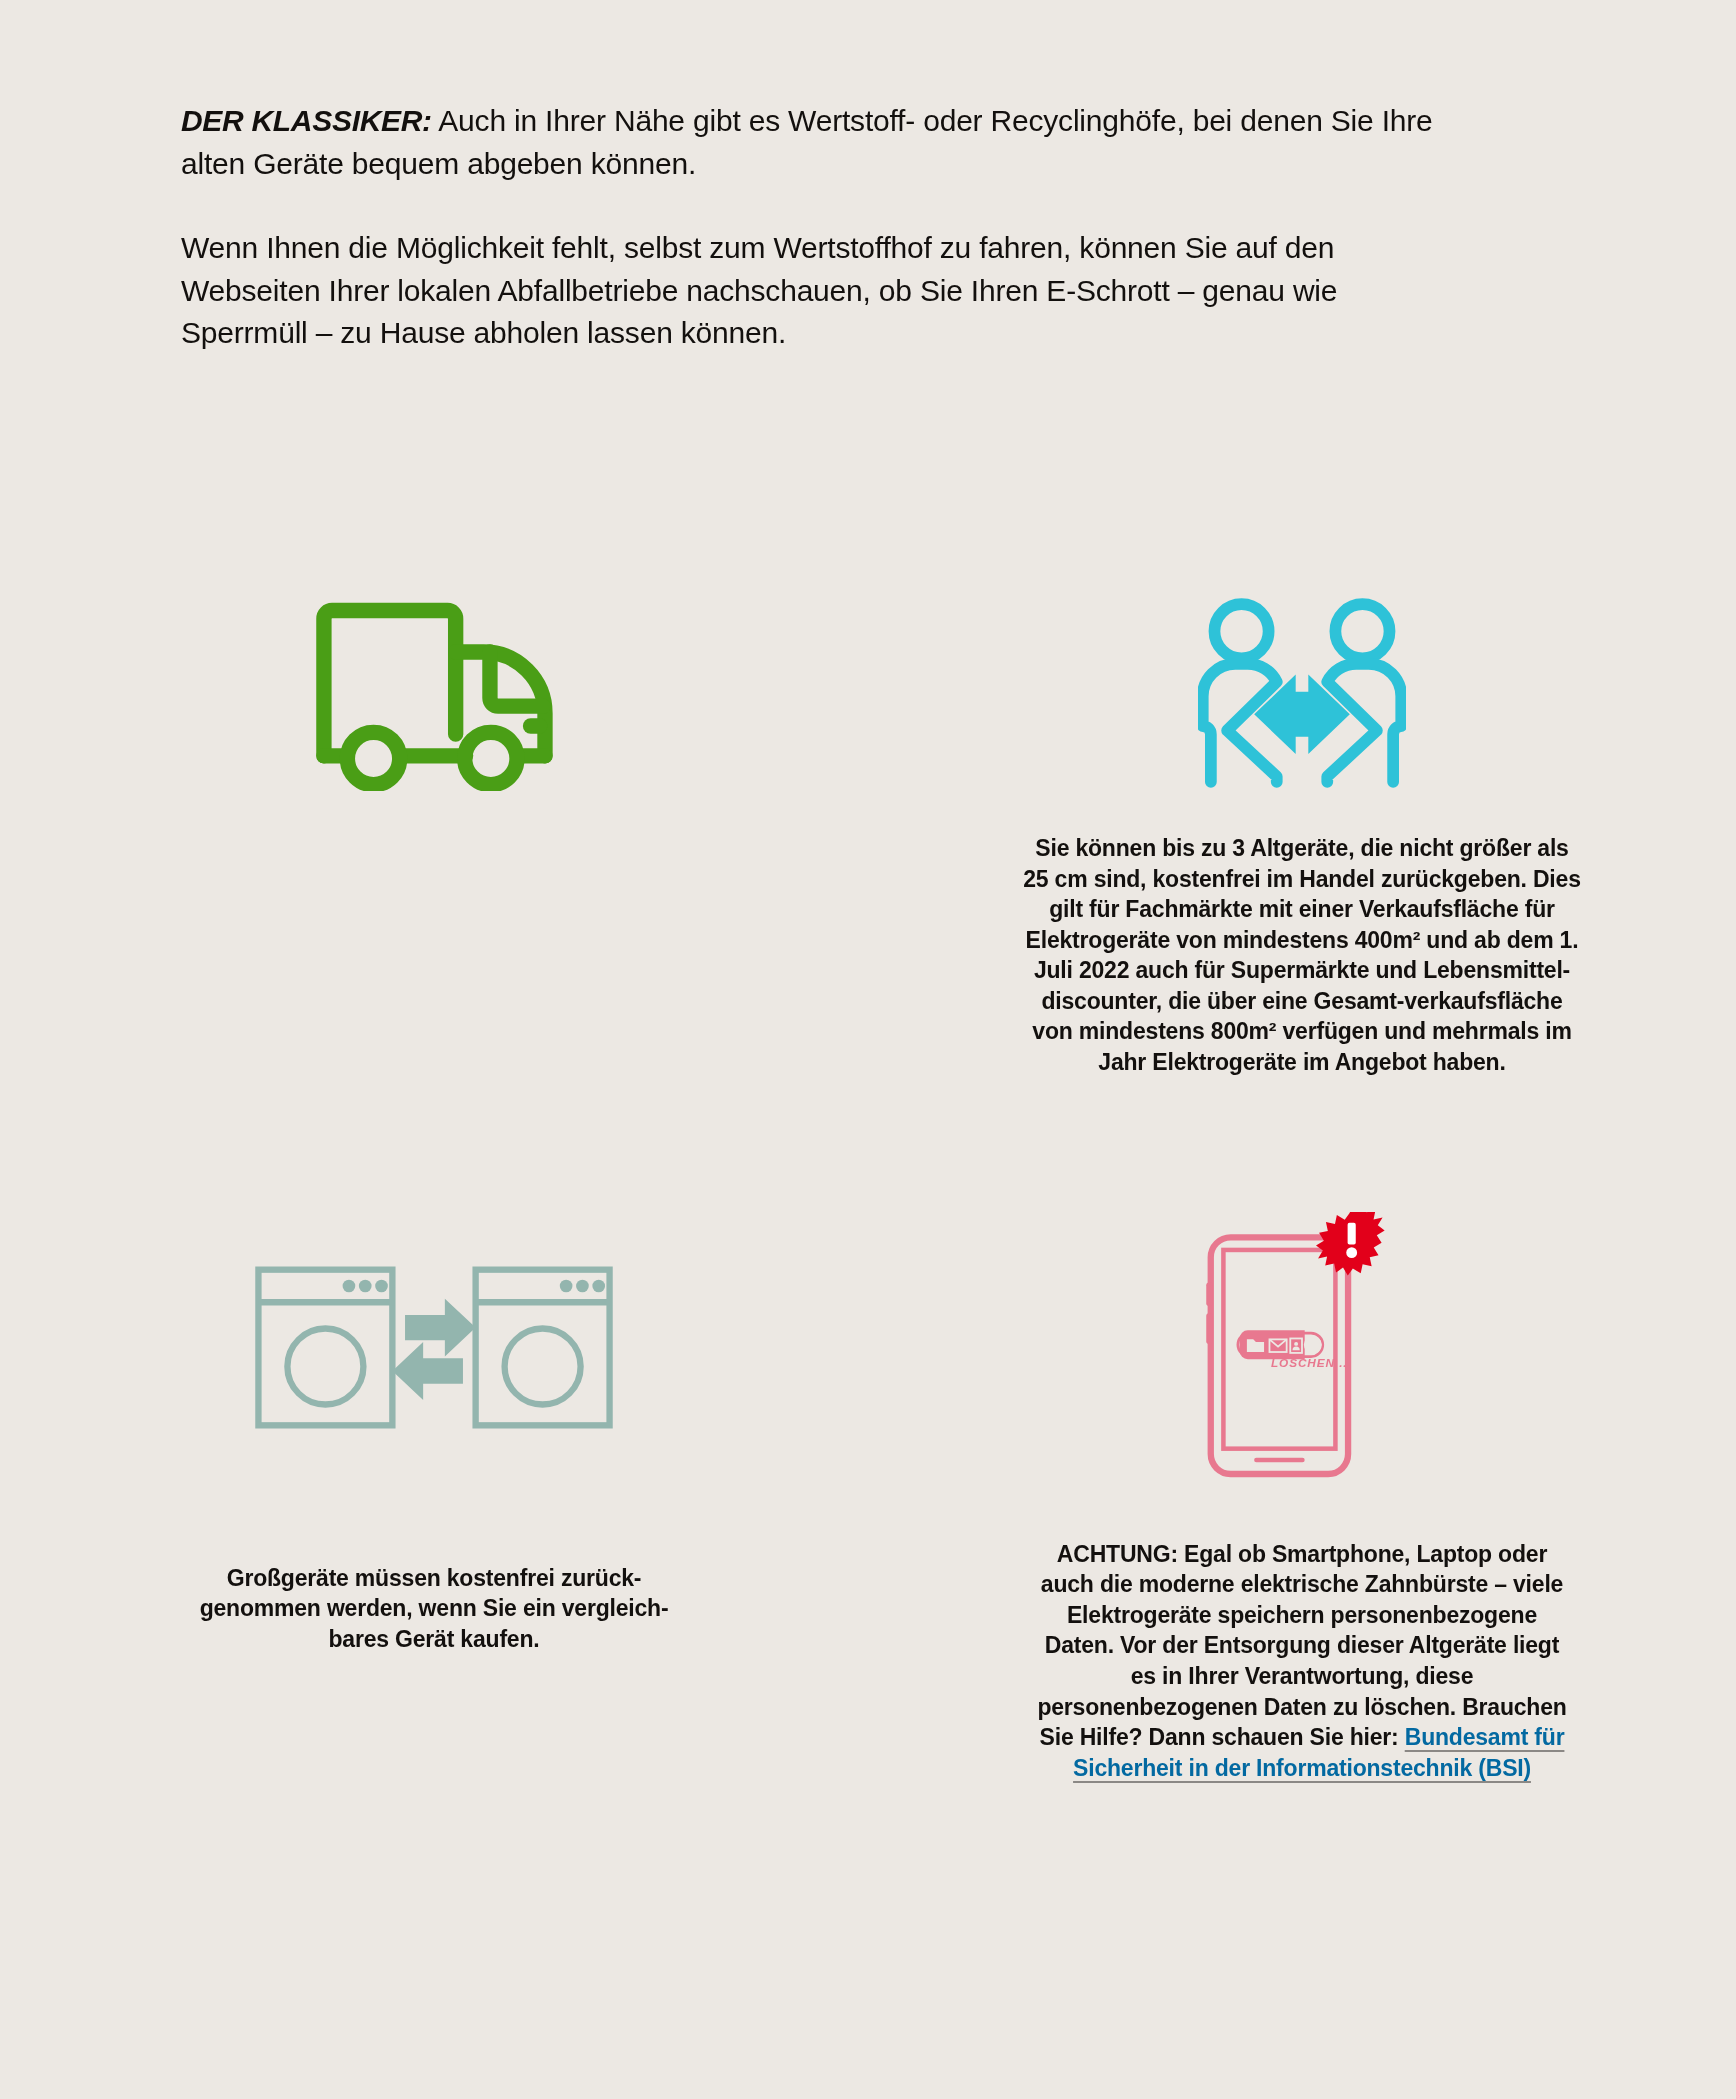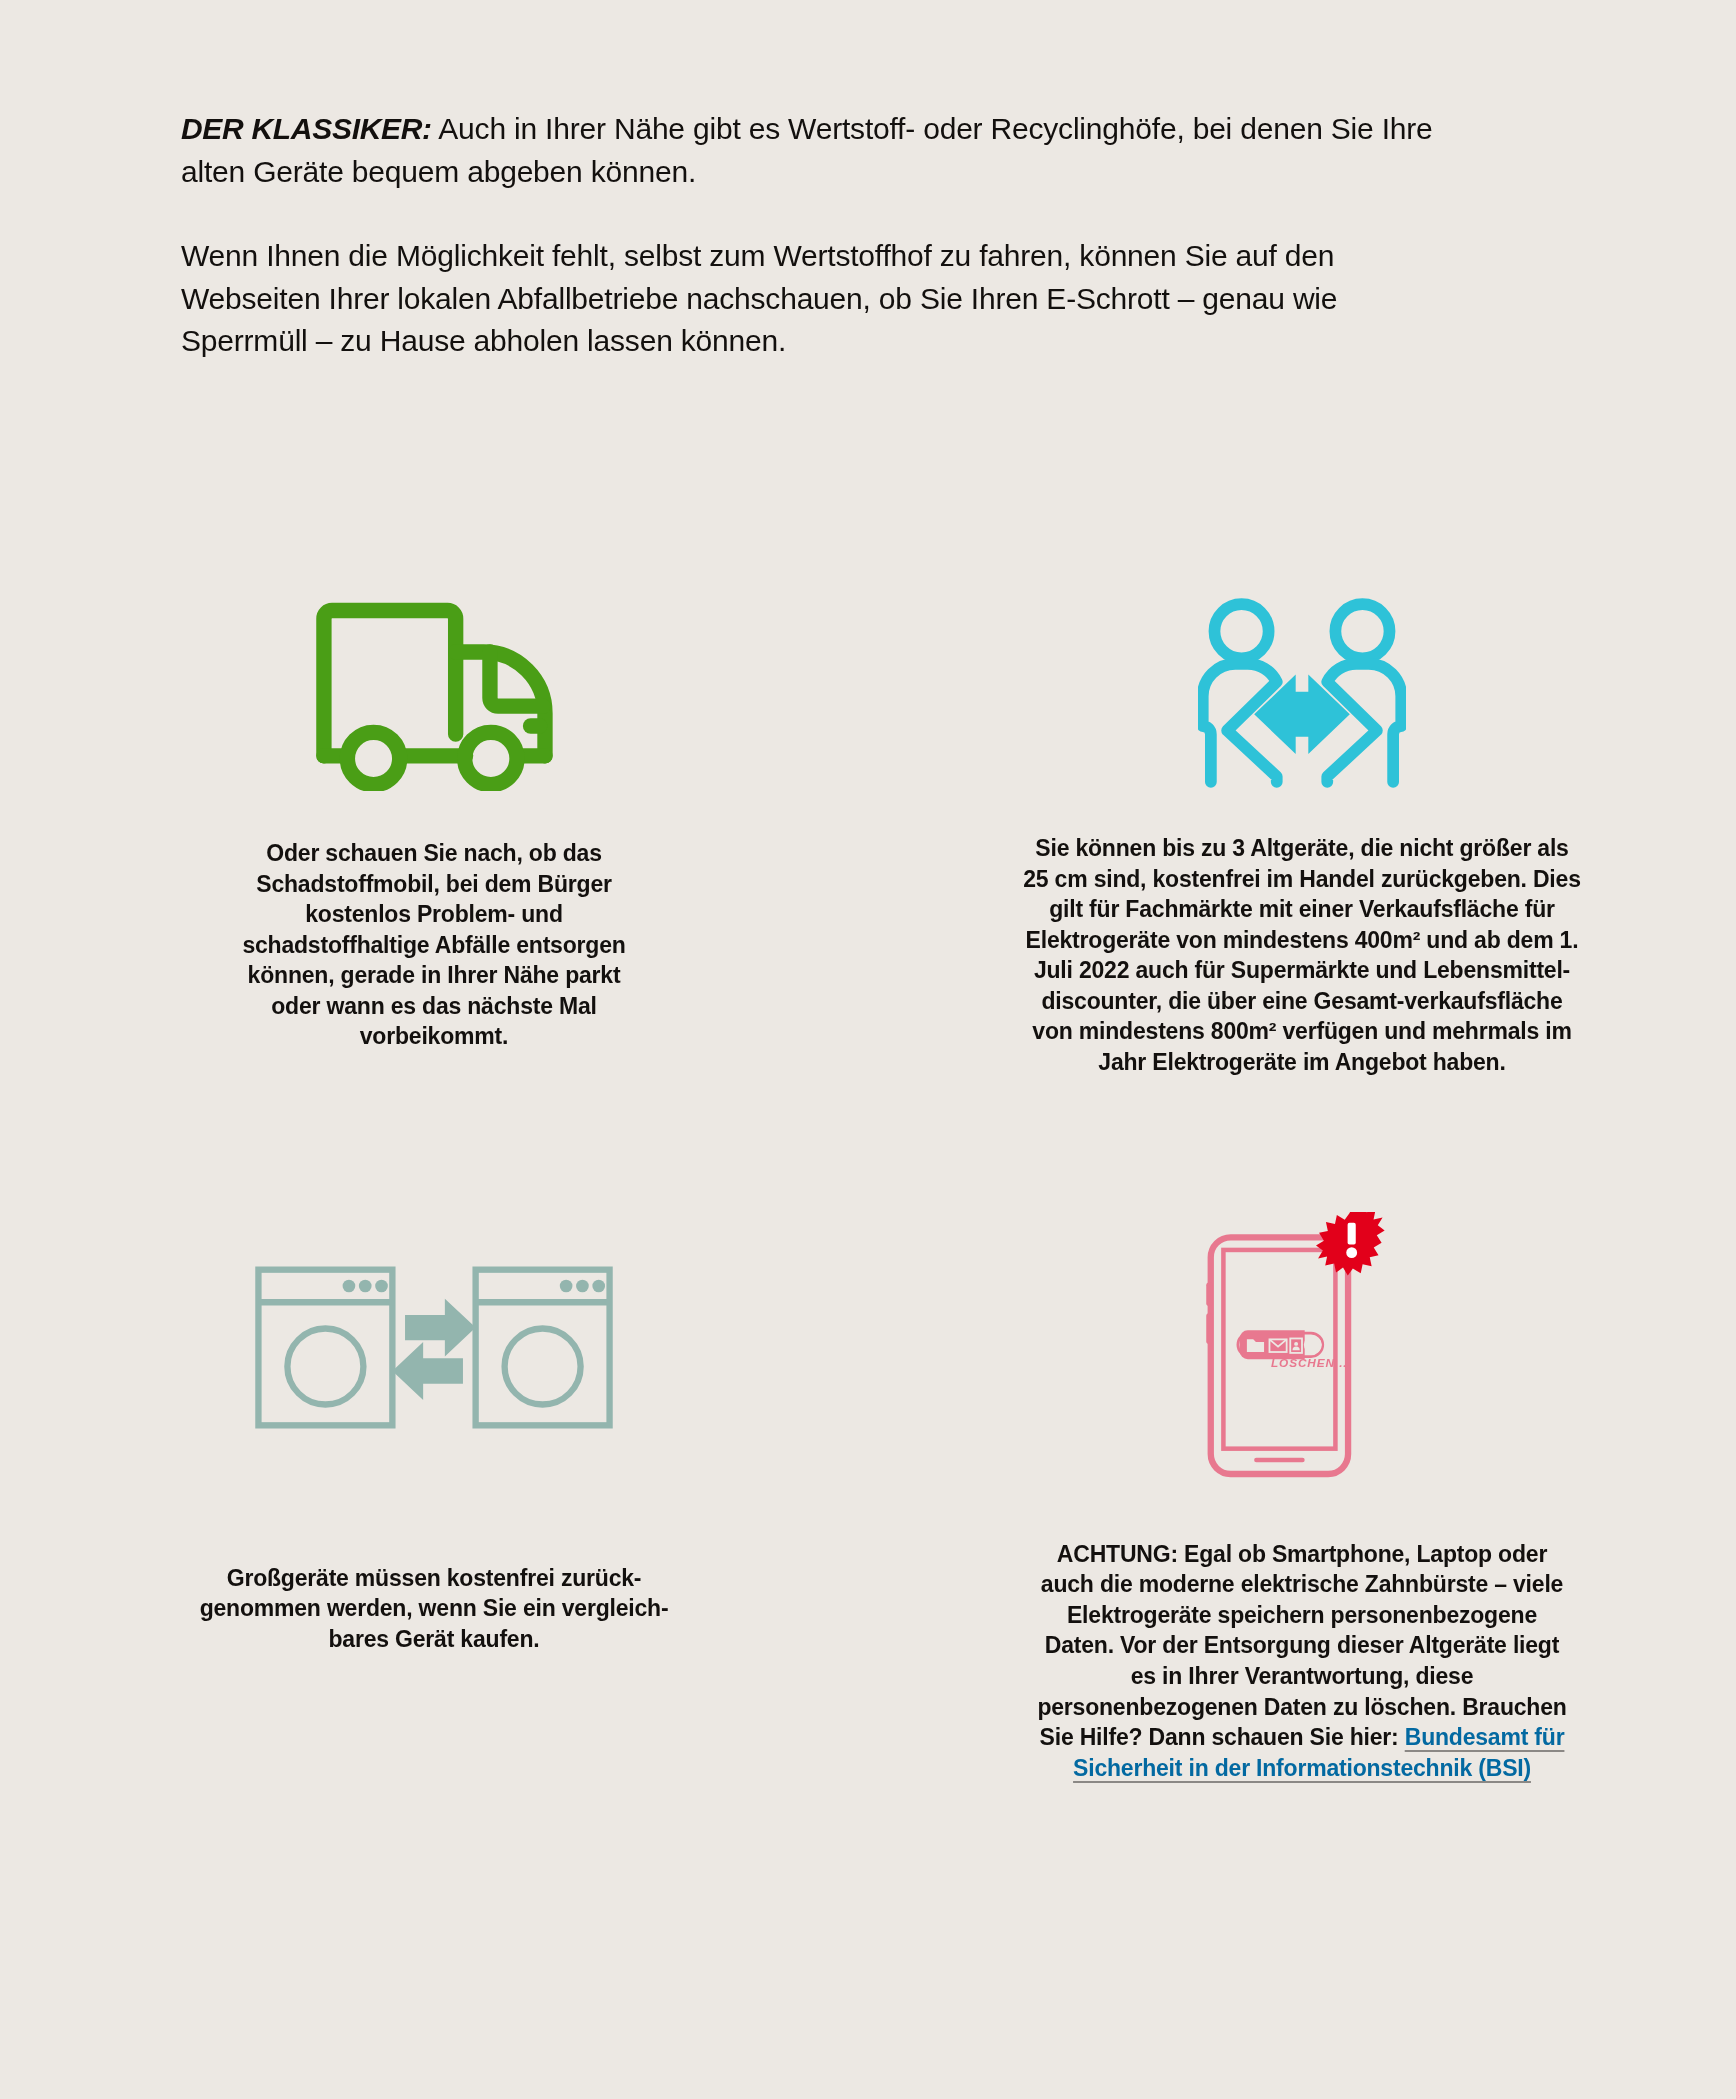--- a/index.html
+++ b/index.html
@@ -13,21 +13,21 @@
     font-family: "Liberation Sans", sans-serif;
     color: #13100e;
     overflow: hidden;
     position: relative;
   }
 
   
   .intro {
     position: absolute;
     left: 181px;
-    top: 108px;
+    top: 100px;
     width: 1285px;
   }
   .intro p {
     margin: 0 0 42px 0;
     font-size: 30px;
     line-height: 1.42;
     font-stretch: condensed;
     letter-spacing: -0.2px;
     font-weight: 400;
     color: #13100e;
@@ -123,21 +123,20 @@
             <path d="M252 143 H262"></path>
 
             <path d="M108 176 H180"></path>
           </g>
           <g fill="none" stroke="#4a9e16" stroke-width="17">
             <circle cx="78" cy="179" r="29"></circle>
             <circle cx="208" cy="179" r="29"></circle>
           </g>
         </svg>
       </div>
-      <p class="caption cap-truck">Oder schauen Sie nach, ob das Schadstoffmobil, bei dem Bürger kostenlos Problem- und schadstoffhaltige Abfälle entsorgen können, gerade in Ihrer Nähe parkt oder wann es das nächste Mal vorbeikommt.</p>
     </div>
 
     <div class="cell cell-people">
       <div class="icon-wrap">
         <svg width="208" height="194" viewBox="0 0 230 215" aria-hidden="true">
           <g fill="none" stroke="#2ec2d8" stroke-width="13" stroke-linejoin="round" stroke-linecap="round">
 
             <circle cx="48" cy="38" r="30"></circle>
 
             <path d="M14 205 V152 a9 9 0 0 0 -9 -9 V110 a36 36 0 0 1 36 -36 h14 a36 36 0 0 1 32 20

